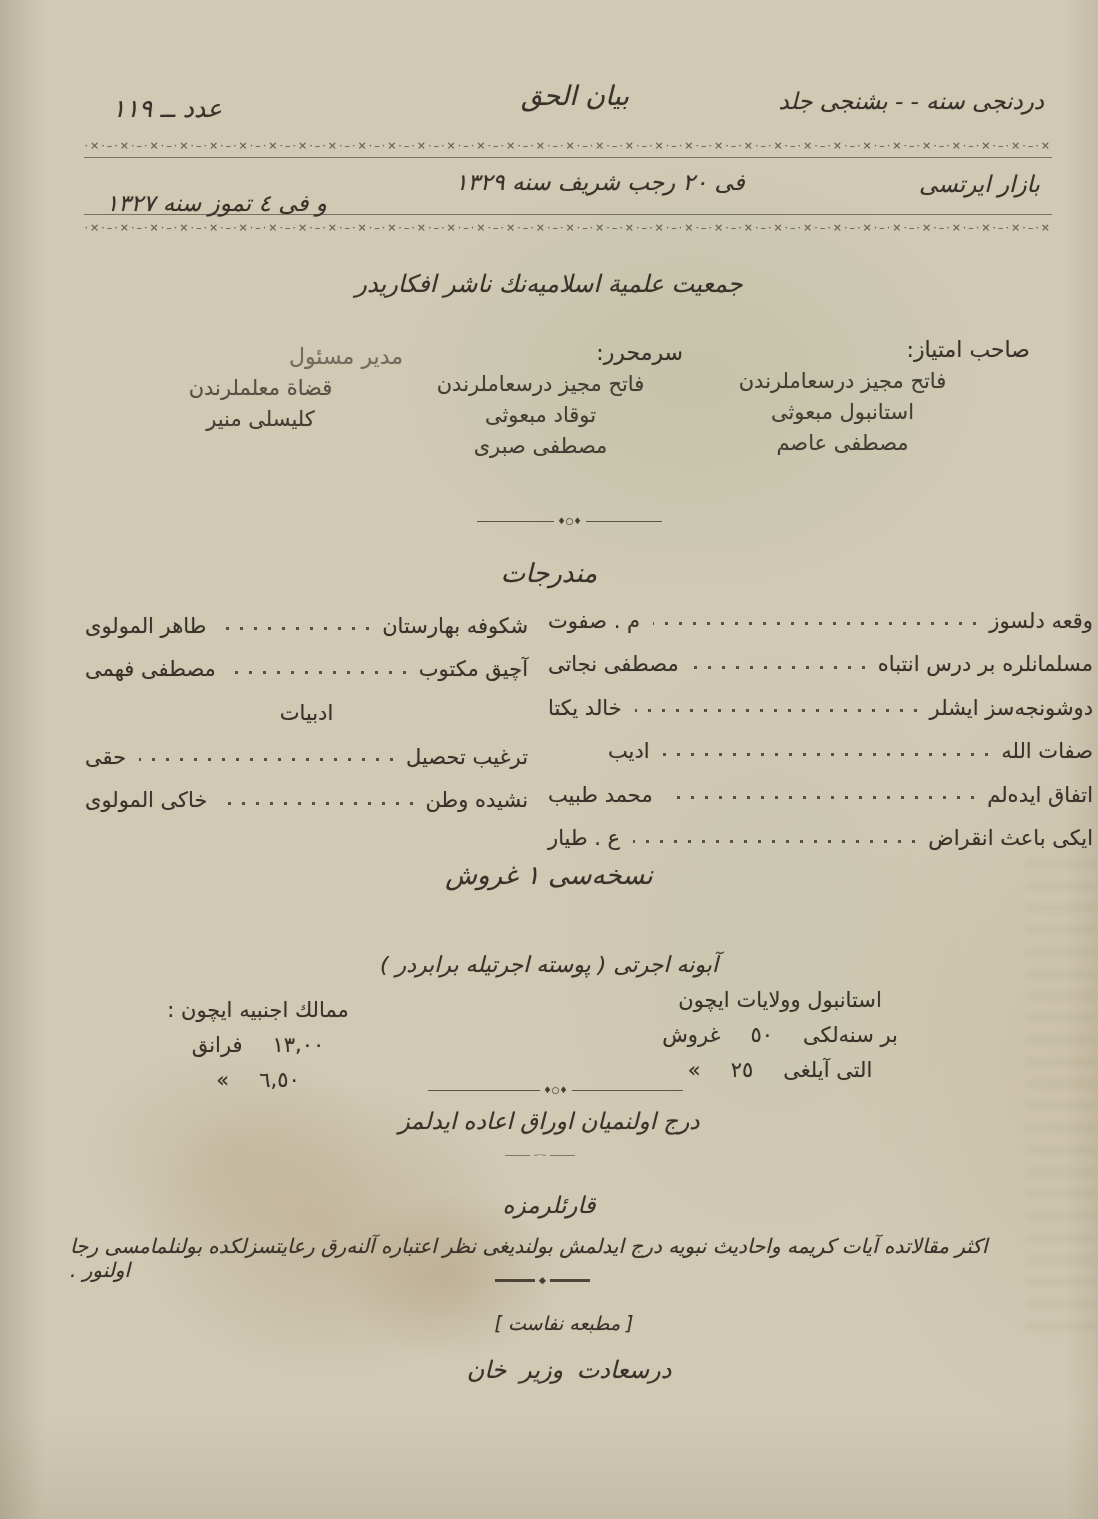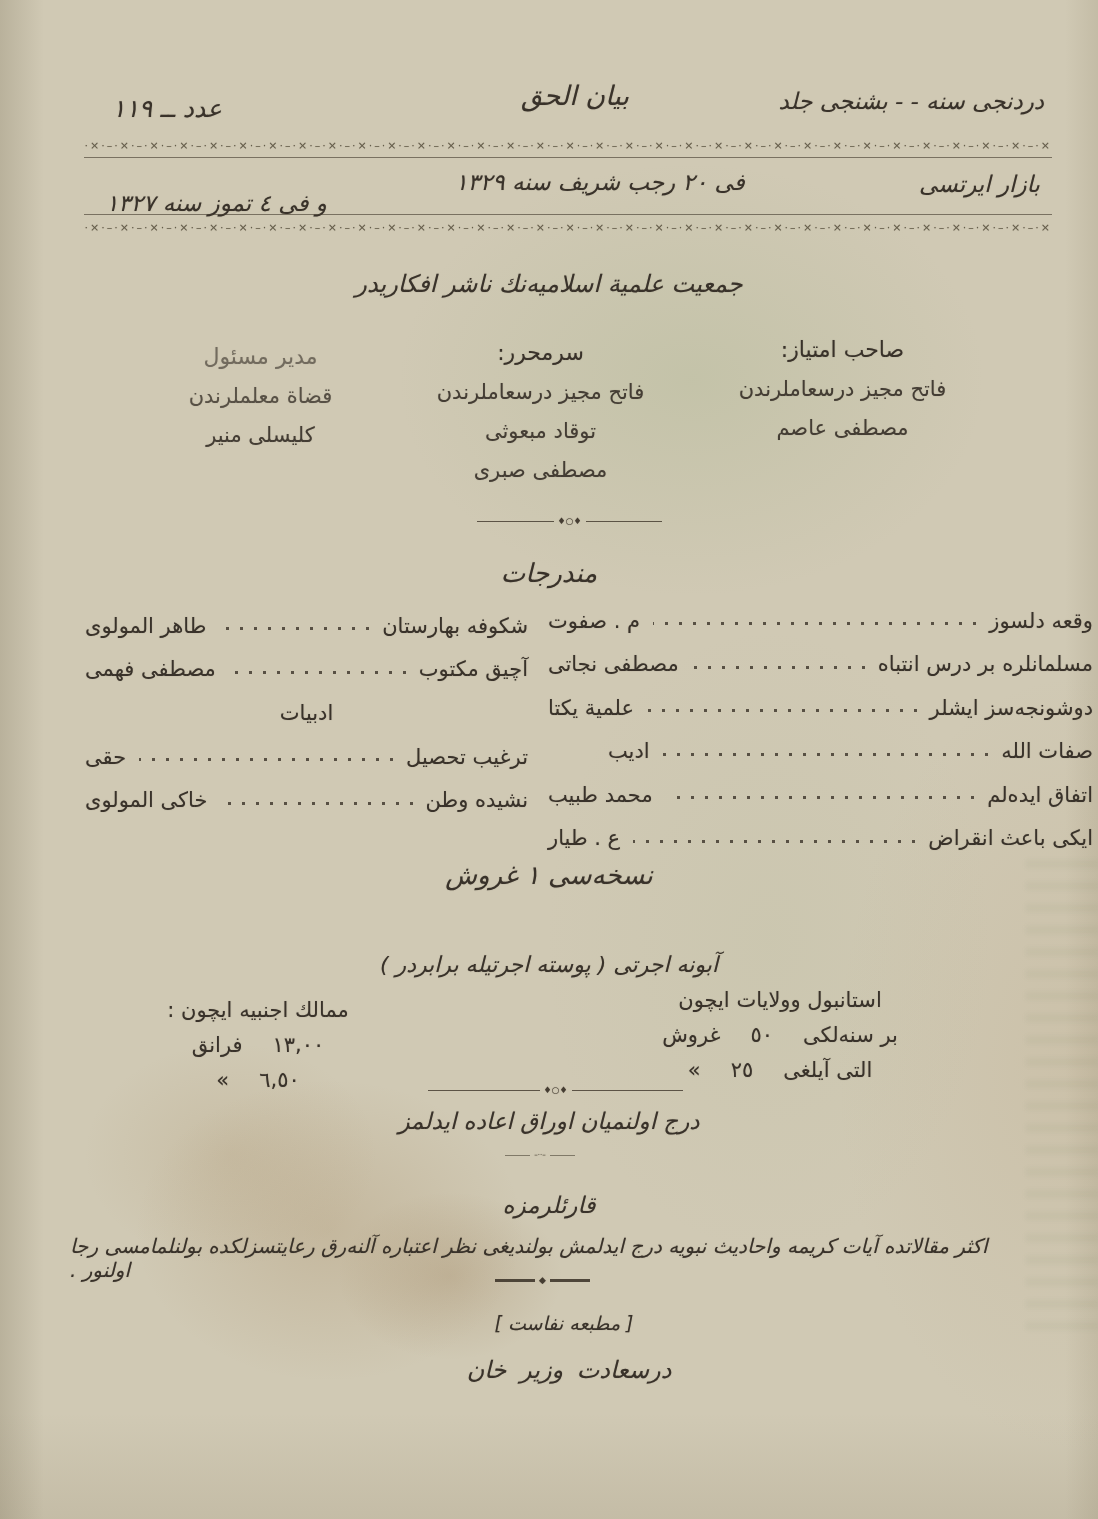--- a/index.html
+++ b/index.html
@@ -47,22 +47,22 @@
   
   .flex-divider { position:absolute; display:flex; align-items:center; }
   .flex-divider .line { flex:1; border-top:1.5px solid rgba(62,54,42,0.8); }
   .flex-divider .orn-center { font-size:9px; margin:0 4px; color:#453d32; line-height:1; }
   .flex-divider.bold .line { border-top:3px solid rgba(55,47,36,0.85); }
   .flex-divider.mini .line { border-top:1.2px solid rgba(62,54,42,0.55); }
   .flex-divider.mini .orn-center { font-size:7px; }
 
   
   .mast-col { position:absolute; text-align:center; }
-  .role { font-size:22px; }
-  .mline { font-size:21px; margin-top:15px; opacity:.92; }
+  .role { font-size:22px;text-align:right; }
+  .mline { font-size:21px; margin-top:7px; opacity:.92; }
 
   
   .toc-col { position:absolute; }
   .toc-row { display:flex; align-items:center; height:43.5px; font-size:21px; }
   .toc-title, .toc-author { white-space:nowrap; }
   .toc-leader {
     flex:1; height:3px; margin:6px 13px 0 13px; align-self:center;
     background: repeating-linear-gradient(to left, rgba(58,50,40,0.8) 0 3px, rgba(0,0,0,0) 3px 14px);
   }
   .toc-subheading { height:44px; line-height:44px; text-align:center; font-size:21px; }
@@ -101,20 +101,21 @@
   <div class="rule" style="top:214px;"></div>
   <div class="orn" style="top:220px;">
     <span>×·–·×·–·×·–·×·–·×·–·×·–·×·–·×·–·×·–·×·–·×·–·×·–·×·–·×·–·×·–·×·–·×·–·×·–·×·–·×·–·×·–·×·–·×·–·×·–·×·–·×·–·×·–·×·–·×·–·×·–·×·–·×·–·×·–·×·–·×·–·×·–·×·–·×·–·×·–·×·–·×·–·×·–·</span>
   </div>
 
   <div class="abs ctr" style="top:270px; font-size:24px;">جمعيت علمية اسلاميه‌نك ناشر افكاريدر</div>
 
   <div class="mast-col" style="top:337px; left:655px; width:375px;">
     <div class="role">صاحب امتياز:</div>
     <div class="mline">فاتح مجيز درسعاملرندن</div>
+    <div class="mline">استانبول مبعوثى</div>
     <div class="mline">مصطفى عاصم</div>
   </div>
   <div class="mast-col" style="top:340px; left:398px; width:285px;">
     <div class="role">سرمحرر:</div>
     <div class="mline">فاتح مجيز درسعاملرندن</div>
     <div class="mline">توقاد مبعوثى</div>
     <div class="mline">مصطفى صبرى</div>
   </div>
   <div class="mast-col" style="top:344px; left:118px; width:285px;">
     <div class="role faded">مدير مسئول</div>
@@ -137,21 +138,21 @@
       <span class="toc-author">م . صفوت</span>
     </div>
     <div class="toc-row">
       <span class="toc-title">مسلمانلره بر درس انتباه</span>
       <span class="toc-leader"></span>
       <span class="toc-author">مصطفى نجاتى</span>
     </div>
     <div class="toc-row">
       <span class="toc-title">دوشونجه‌سز ايشلر</span>
       <span class="toc-leader"></span>
-      <span class="toc-author">علمية يكتا</span>
+      <span class="toc-author">خالد يكتا</span>
     </div>
     <div class="toc-row">
       <span class="toc-title">صفات الله</span>
       <span class="toc-leader"></span>
       <span class="toc-author" style="margin-left:60px;">اديب</span>
     </div>
     <div class="toc-row">
       <span class="toc-title">اتفاق ايده‌لم</span>
       <span class="toc-leader"></span>
       <span class="toc-author">محمد طبيب</span>

